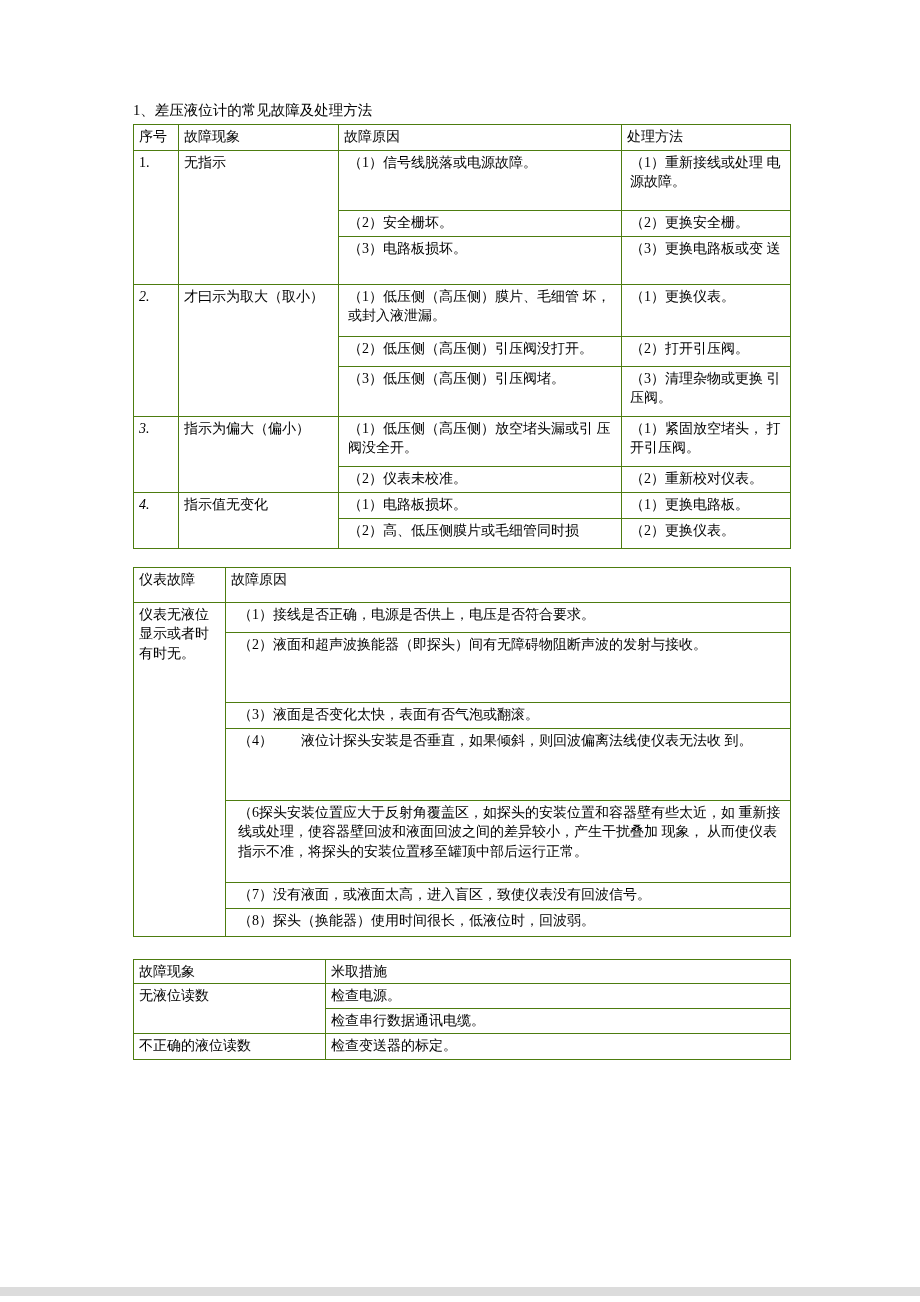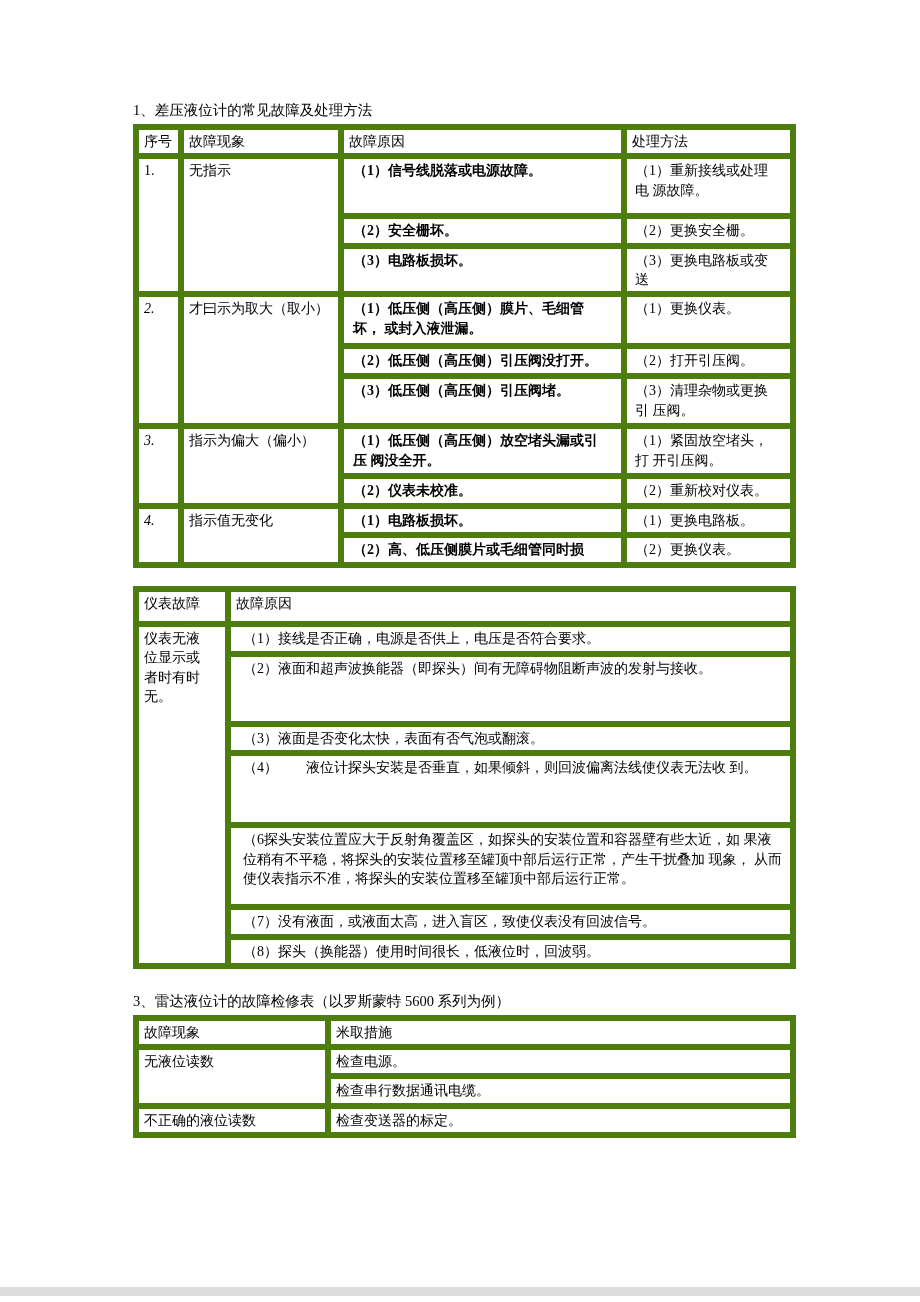--- a/index.html
+++ b/index.html
@@ -24,27 +24,27 @@
     line-height: 20px;
   }
   table {
     border-collapse: collapse;
     table-layout: fixed;
     width: 657px;
     margin-top: 4px;
     font-size: 14px;
   }
   td {
-    border: 6px solid #4d7c0f;
+    border: 1px solid #4d7c0f;
     vertical-align: top;
     padding: 2px 6px 2px 5px;
     line-height: 1.38;
     overflow-wrap: break-word;
   }
-  .t1 td.cause { padding-left: 9px; font-weight: bold; }
+  .t1 td.cause { padding-left: 9px; }
   .t1 td.sol   { padding-left: 8px; }
   .t2 td.cause { padding-left: 12px; }
   .fault-cell  { padding-right: 14px; }
   .italic { font-style: italic; }
   .center { }
   .sec2 { margin-top: 18px; }
   .sec3 { margin-top: 22px; }
   .bottom-strip {
     position: absolute;
     left: 0;
@@ -149,34 +149,33 @@
         <tr style="height:70px">
           <td class="cause">（2）液面和超声波换能器（即探头）间有无障碍物阻断声波的发射与接收。</td>
         </tr>
         <tr style="height:26px">
           <td class="cause">（3）液面是否变化太快，表面有否气泡或翻滚。</td>
         </tr>
         <tr style="height:72px">
           <td class="cause">（4）　　液位计探头安装是否垂直，如果倾斜，则回波偏离法线使仪表无法收 到。</td>
         </tr>
         <tr style="height:82px">
-          <td class="cause">（6探头安装位置应大于反射角覆盖区，如探头的安装位置和容器壁有些太近，如 果液位稍有不平稳，将探头的安装位置移至罐顶中部后运行正常，产生干扰叠加 现象， 从而使仪表指示不准，将探头的安装位置移至罐顶中部后运行正常。</td>
+          <td class="cause">（6探头安装位置应大于反射角覆盖区，如探头的安装位置和容器壁有些太近，如 重新接线或处理，使容器壁回波和液面回波之间的差异较小，产生干扰叠加 现象， 从而使仪表指示不准，将探头的安装位置移至罐顶中部后运行正常。</td>
         </tr>
         <tr style="height:26px">
           <td class="cause">（7）没有液面，或液面太高，进入盲区，致使仪表没有回波信号。</td>
         </tr>
         <tr style="height:28px">
           <td class="cause">（8）探头（换能器）使用时间很长，低液位时，回波弱。</td>
         </tr>
       </tbody>
     </table>
   </div>
 
   <div class="section sec3">
-    <div class="section-title">3、雷达液位计的故障检修表（以罗斯蒙特 5600 系列为例）</div>
     <table class="t3">
       <colgroup>
         <col style="width:192px">
           <col style="width:465px">
       </colgroup>
       <tbody>
         <tr style="height:24px">
           <td>故障现象</td>
           <td class="center">米取措施</td>
         </tr>

